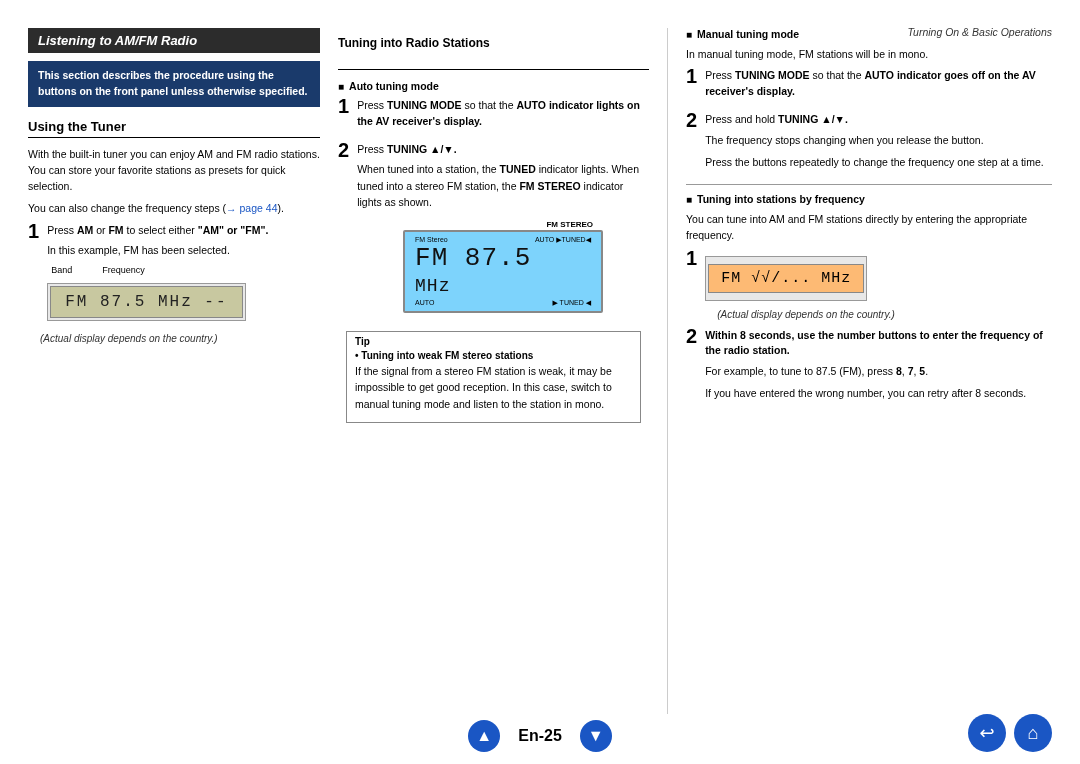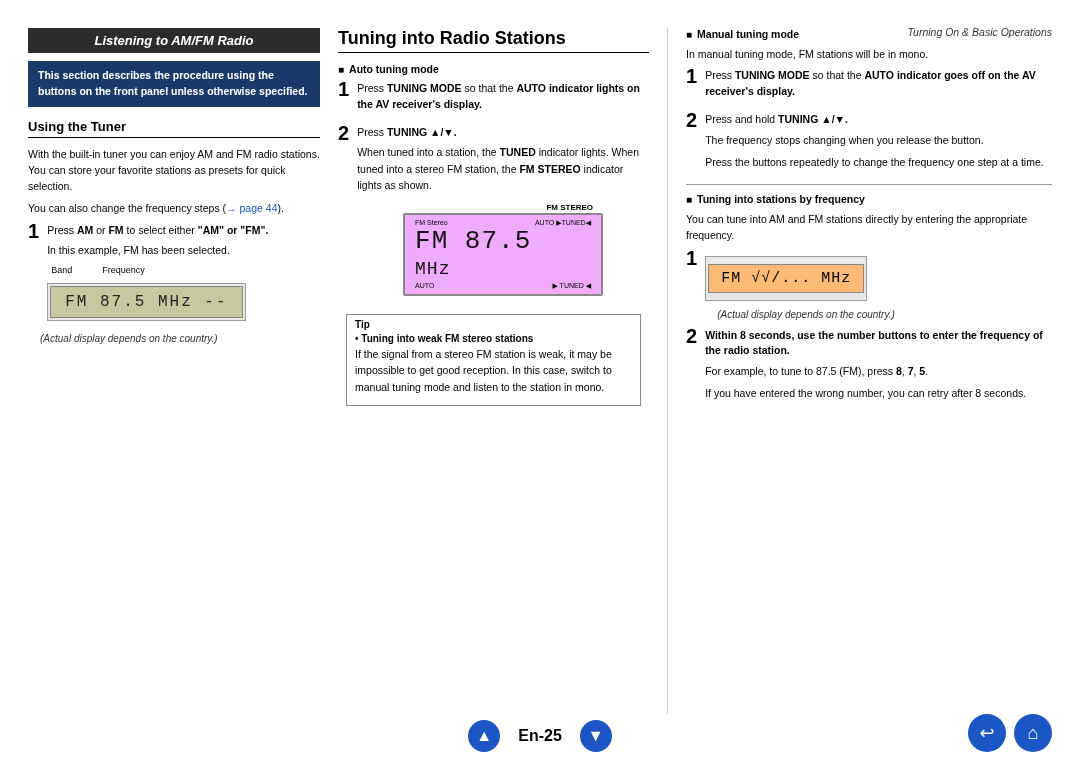--- a/index.html
+++ b/index.html
@@ -47,21 +47,20 @@
     }
 
     .section-title-box {
       background: #2c2c2c;
       color: #fff;
       font-size: 13px;
       font-weight: bold;
       font-style: italic;
       padding: 5px 10px;
       margin-bottom: 8px;
-      text-align: center;
     }
 
     .info-box {
       background: #1a3a6b;
       color: #fff;
       font-size: 10.5px;
       font-weight: bold;
       padding: 7px 10px;
       margin-bottom: 12px;
       line-height: 1.5;
@@ -154,25 +153,26 @@
 
     
     .mid-col {
       width: 330px;
       flex-shrink: 0;
       padding-right: 18px;
       border-right: 1px solid #ccc;
     }
 
     .col-title {
-      font-size: 18px;
+      font-size: 12px;
       font-weight: bold;
       border-bottom: 1.5px solid #000;
-      padding-bottom: 3px;
+      padding-bottom: 19px;
       margin-bottom: 10px;
+      margin-top: 8px;
     }
 
     .mode-label {
       font-size: 10.5px;
       font-weight: bold;
       margin-bottom: 6px;
       display: flex;
       align-items: center;
     }
 
@@ -192,21 +192,21 @@
     .fm-display-header {
       display: flex;
       justify-content: flex-end;
       font-size: 8px;
       font-weight: bold;
       margin-bottom: 1px;
       padding-right: 10px;
     }
 
     .fm-display-screen {
-      background: #f0abfc;
+      background: #7dd3fc;
       border: 2px solid #888;
       border-radius: 2px;
       padding: 4px 10px;
       position: relative;
     }
 
     .fm-display-top-labels {
       display: flex;
       justify-content: space-between;
       font-size: 7px;

